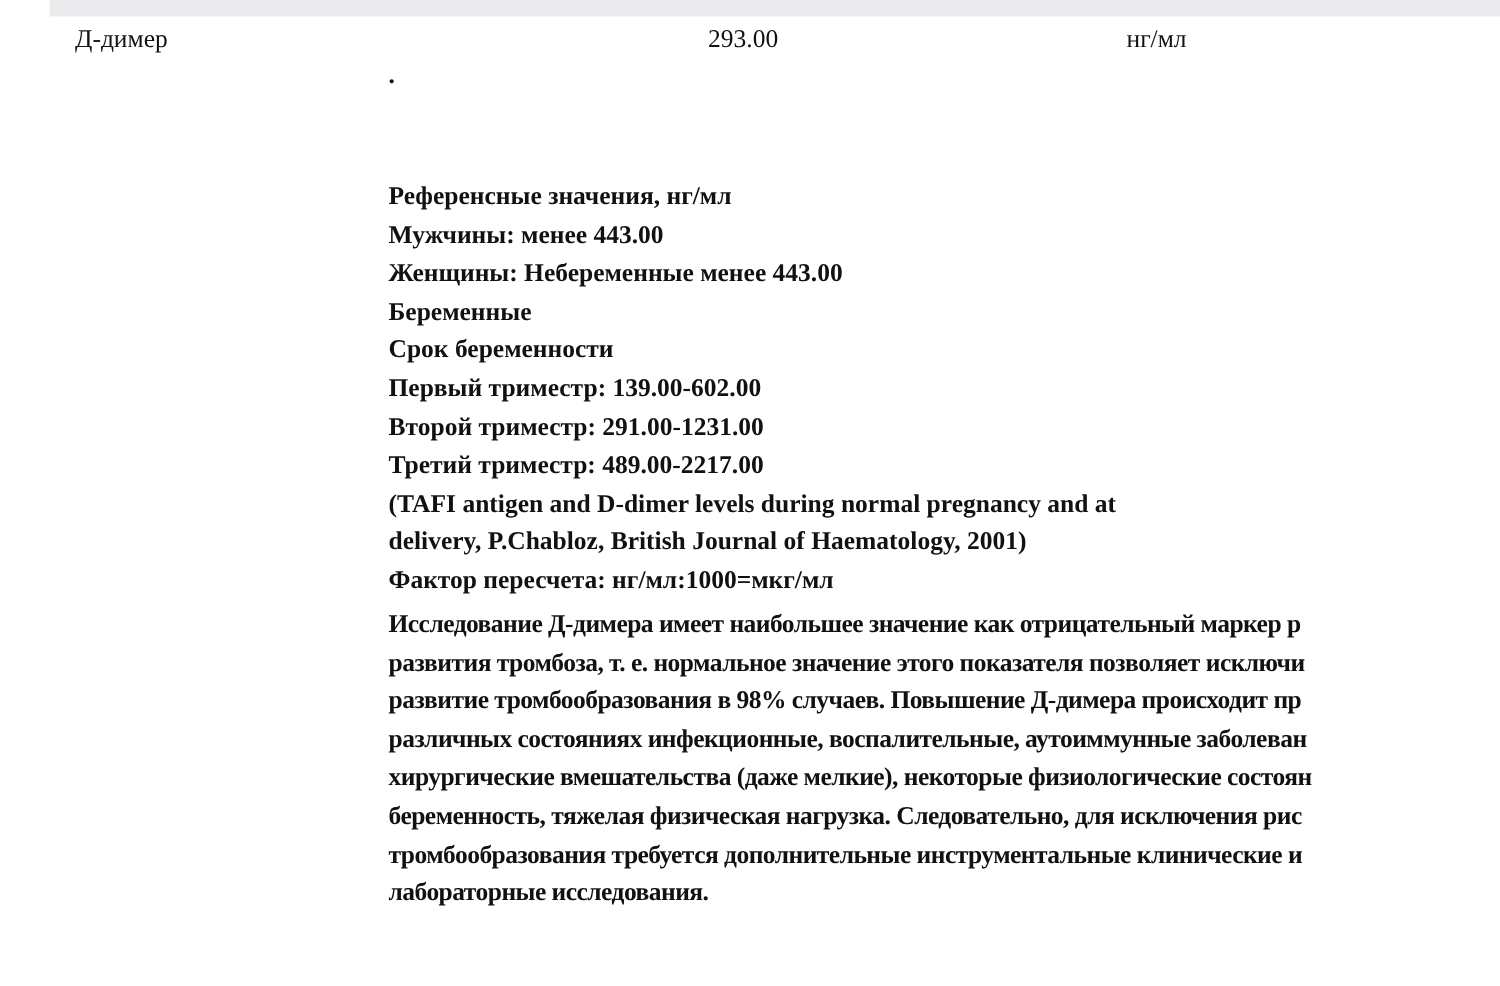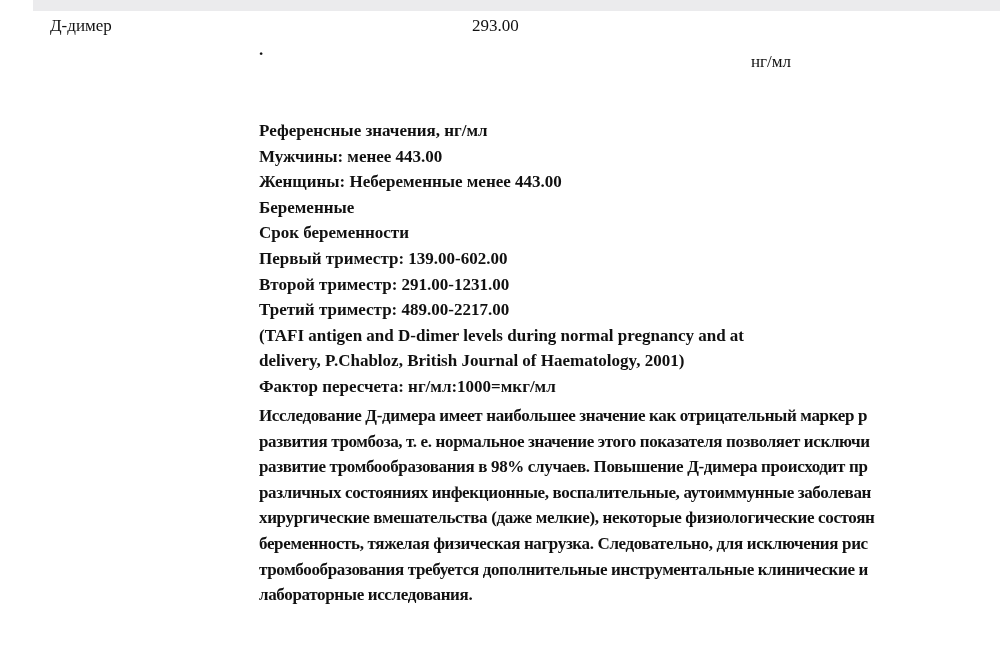--- a/index.html
+++ b/index.html
@@ -41,21 +41,20 @@
       position: absolute;
       left: 456px;
       top: 2px;
       font-weight: normal;
     }
     .test-unit {
       position: absolute;
       left: 735px;
       top: 2px;
       font-weight: normal;
-      margin-top: 36px;
     }
     .dot {
       position: absolute;
       left: 259px;
       top: 40px;
       font-size: 17px;
       font-weight: bold;
     }
     .ref-block {
       position: absolute;

